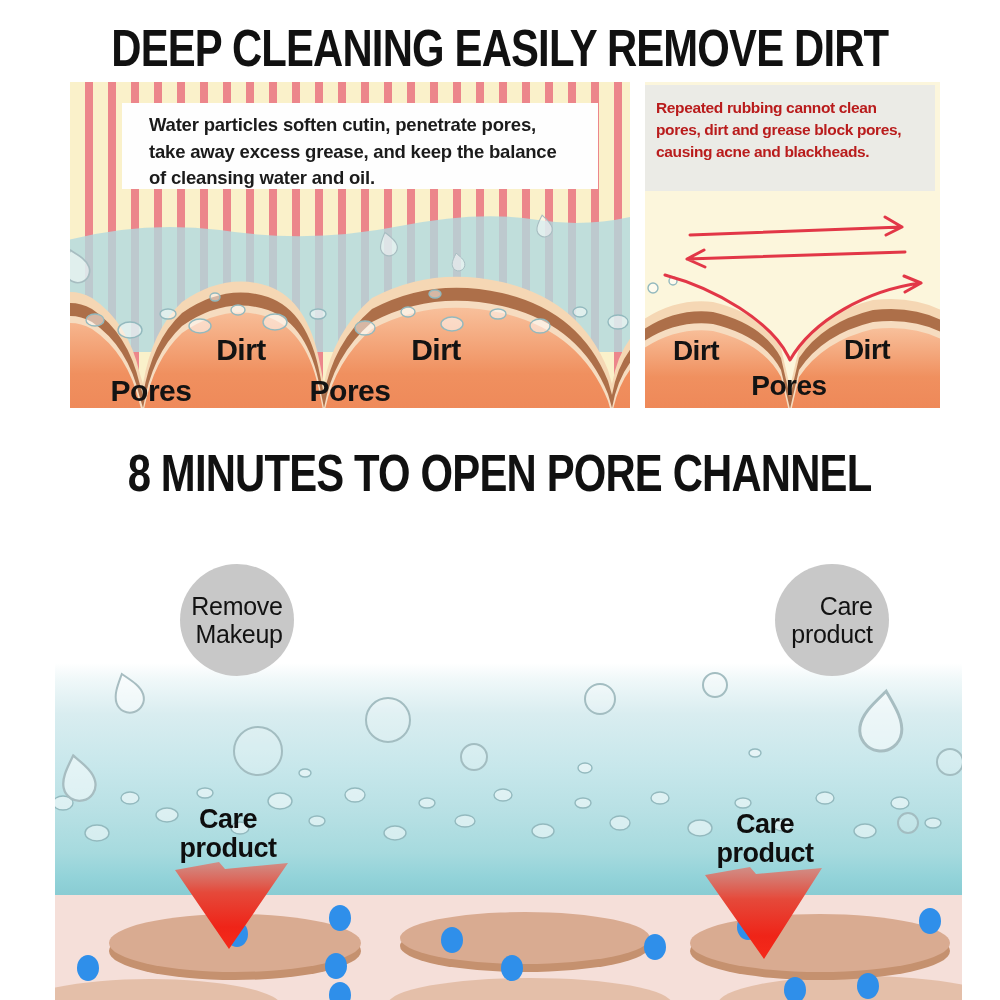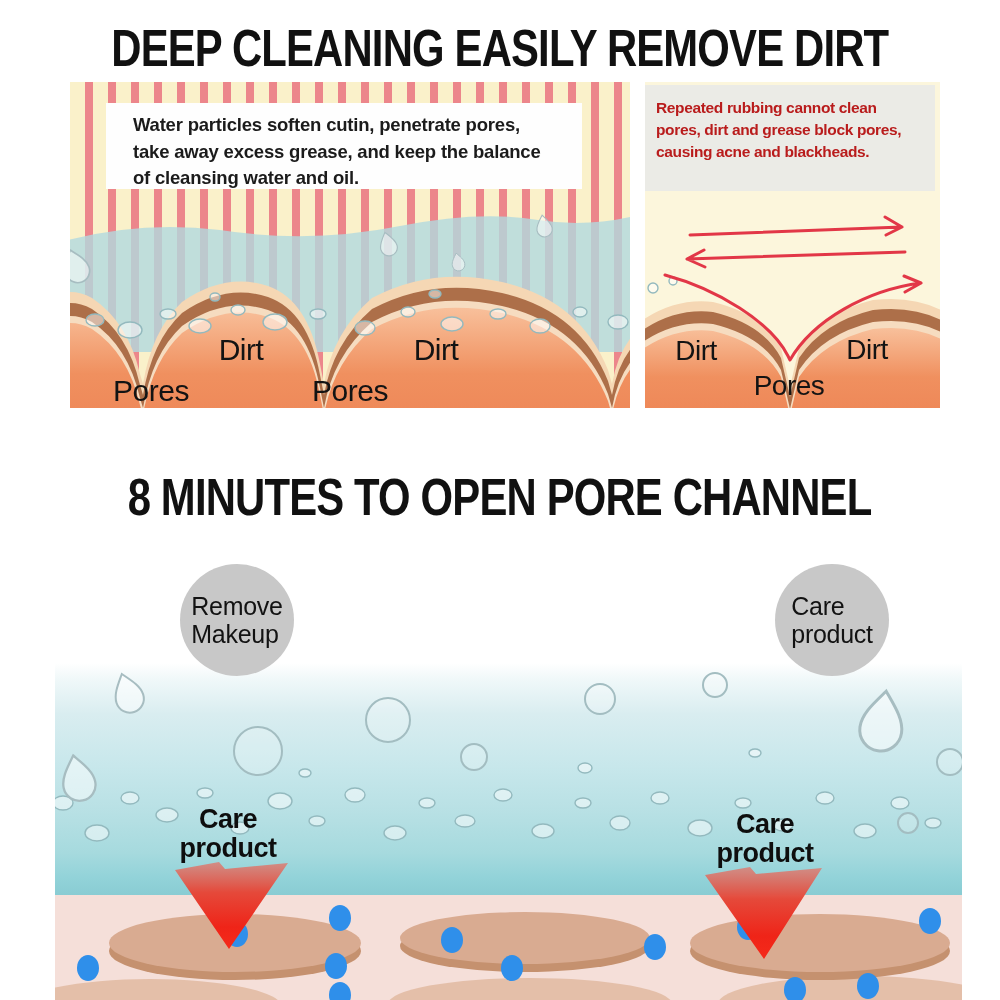--- a/index.html
+++ b/index.html
@@ -3,42 +3,42 @@
 <meta charset="utf-8">
 <style>
   html,body{margin:0;padding:0;background:#fff;}
   .page{position:relative;width:1000px;height:1000px;background:#fff;overflow:hidden;
         font-family:"Liberation Sans",sans-serif;}
 
   
   .title{position:absolute;left:0;width:1000px;text-align:center;color:var(--title_text);font-weight:700;z-index:4;}
   .title span{display:inline-block;font-size:51px;letter-spacing:-1px;white-space:nowrap;
               transform:scaleX(0.82);transform-origin:center;}
-  .t1{top:19px}.t2{top:468px}
+  .t1{top:19px}.t2{top:444px}
 
   
   .panel{position:absolute;top:82px;height:326px;overflow:hidden;z-index:1;}
   .panel.left{left:70px;width:560px;
       background:repeating-linear-gradient(90deg,var(--stripe_cream) 0 15px,var(--stripe_red) 15px 23px);}
   .panel.right{left:645px;width:295px;background:var(--panel_cream);}
   .panel svg{position:absolute;left:0;top:0;}
 
-  .textbox{position:absolute;left:36px;top:21px;width:476px;height:86px;background:#fefefe;}
+  .textbox{position:absolute;left:52px;top:21px;width:476px;height:86px;background:#fefefe;}
   .textbox p{margin:9px 0 0 27px;font-size:18.5px;line-height:26.5px;font-weight:600;
              letter-spacing:-0.2px;color:#1b1b1b;white-space:pre-line;}
   .graybox{position:absolute;left:0;top:3px;width:290px;height:106px;background:var(--gray_box);}
   .graybox p{margin:12px 0 0 11px;font-size:15.5px;line-height:22px;font-weight:600;
              letter-spacing:-0.35px;color:#b91c1c;white-space:pre-line;}
 
-  .lbl{position:absolute;transform:translateX(-50%);font-weight:400;color:#131313;letter-spacing:-0.5px;z-index:2;text-align:center;}
+  .lbl{position:absolute;transform:translateX(-50%);font-weight:700;color:#131313;letter-spacing:-0.5px;z-index:2;text-align:center;}
   .lbl.big{font-size:30px}.lbl.med{font-size:28px}
 
   
   .step{position:absolute;border-radius:50%;background:var(--step_circle_gray);z-index:5;
-        display:flex;align-items:center;justify-content:center;text-align:left;}
+        display:flex;align-items:center;justify-content:center;text-align:right;}
   .step .stext{font-size:25px;line-height:28px;color:#121212;white-space:pre-line;letter-spacing:-0.3px;}
 
   
   .bottom{position:absolute;left:55px;top:663px;width:907px;height:337px;overflow:hidden;z-index:1;}
   .bwater{position:absolute;left:0;top:0;width:907px;height:232px;
      background:linear-gradient(180deg,#ffffff 0%,#f0f8f9 7%,#d9edf0 22%,#c7e7eb 45%,#b7e0e4 65%,#a6dade 82%,#93d3d9 92%,#89ccd3 100%);}
   .bskin{position:absolute;left:0;top:232px;width:907px;height:105px;background:var(--bottom_skin_pink);}
   #bsvg{position:absolute;left:0;top:0;}
   .care{position:absolute;transform:translateX(-50%);font-size:27px;line-height:29px;font-weight:700;
         color:#0e0e0e;text-align:center;white-space:pre-line;z-index:3;letter-spacing:-0.5px;}

